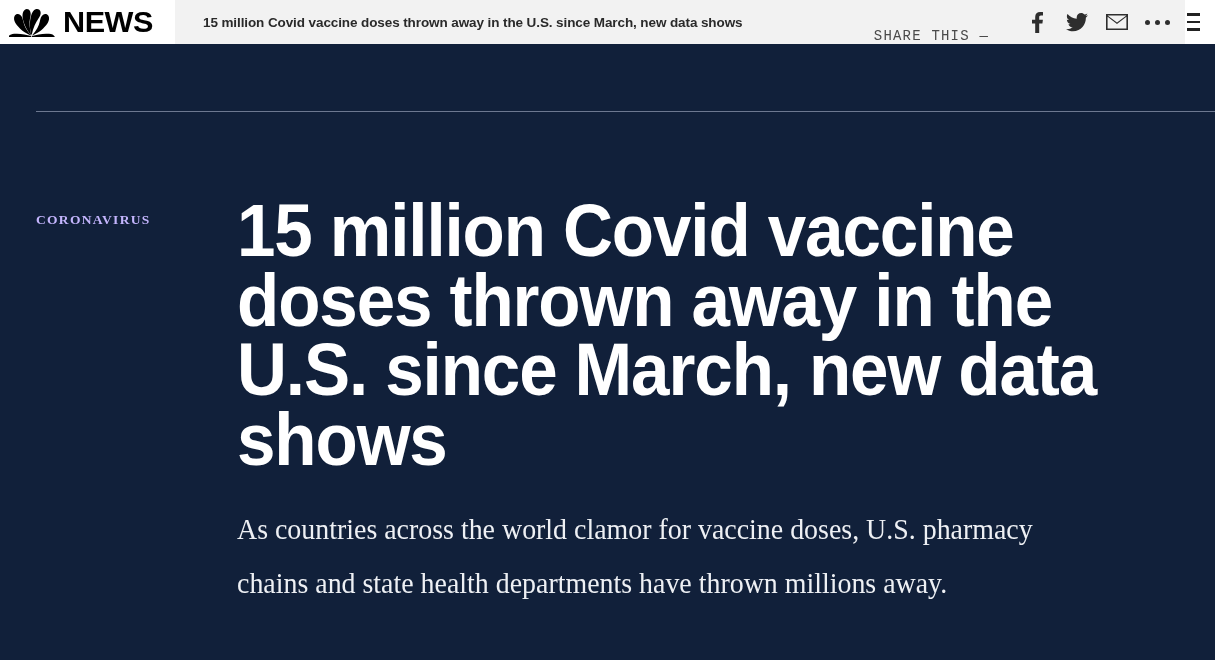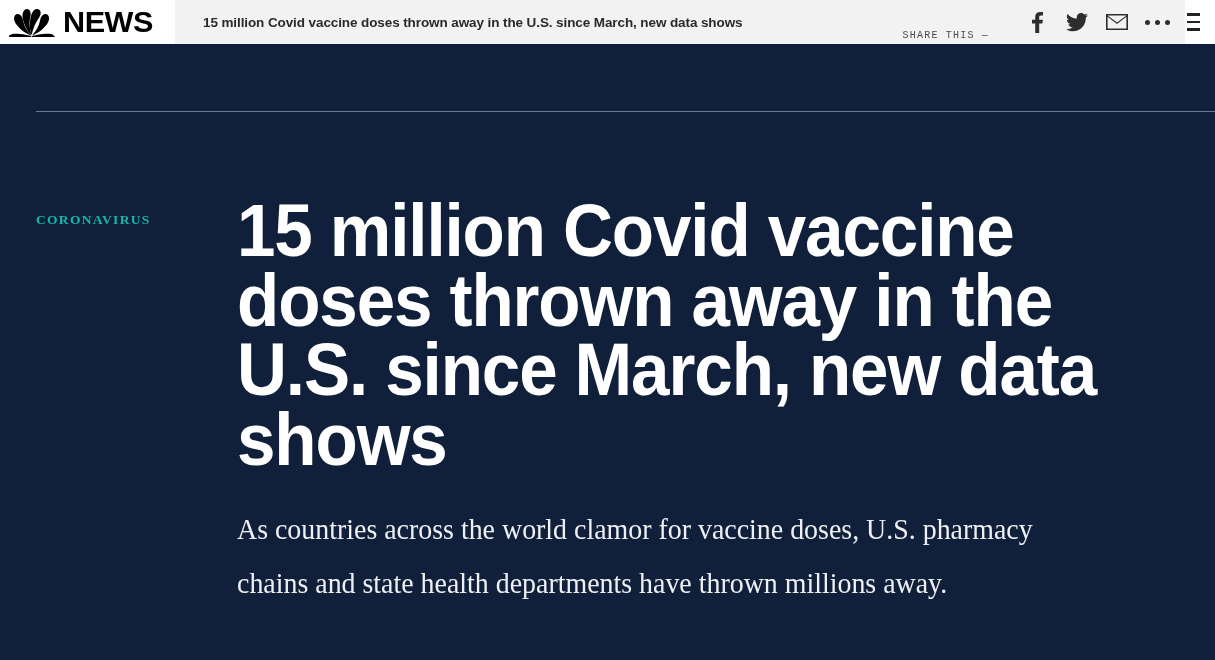--- a/index.html
+++ b/index.html
@@ -52,21 +52,21 @@
   }
 
   .share-zone {
     display: flex;
     align-items: center;
     flex-shrink: 0;
     padding-right: 8px;
   }
   .share-label {
     font-family: "Liberation Mono", monospace;
-    font-size: 10px;
+    font-size: 14px;
     letter-spacing: 1.2px;
     color: #4a4a4a;
     white-space: nowrap;
     margin-right: 28px;
     margin-top: 27px;
   }
   .share-icon {
     width: 40px;
     height: 44px;
     display: flex;
@@ -121,21 +121,21 @@
   .eyebrow {
     width: 237px;
     padding-left: 36px;
     flex-shrink: 0;
   }
   .eyebrow-text {
     font-family: "Liberation Serif", serif;
     font-size: 13.5px;
     font-weight: 700;
     letter-spacing: 1.3px;
-    color: #14b8a6;
+    color: #c4b5fd;
     white-space: nowrap;
   }
   .article-body { width: 960px; padding-right: 26px; }
   .headline {
     font-family: "Liberation Sans", sans-serif;
     font-weight: 700;
     font-size: 74px;
     line-height: 0.94;
     letter-spacing: -1.2px;
     color: #ffffff;

